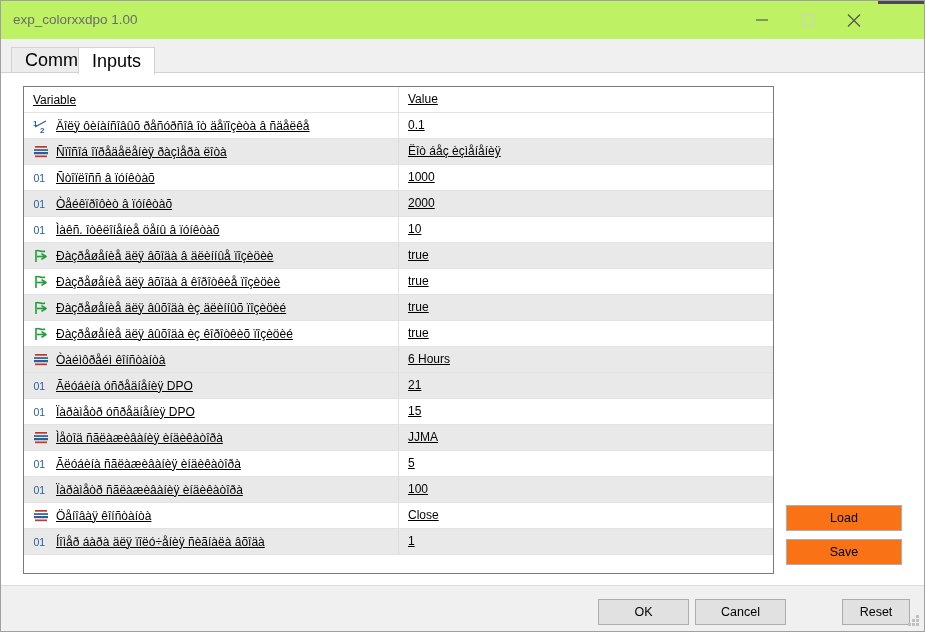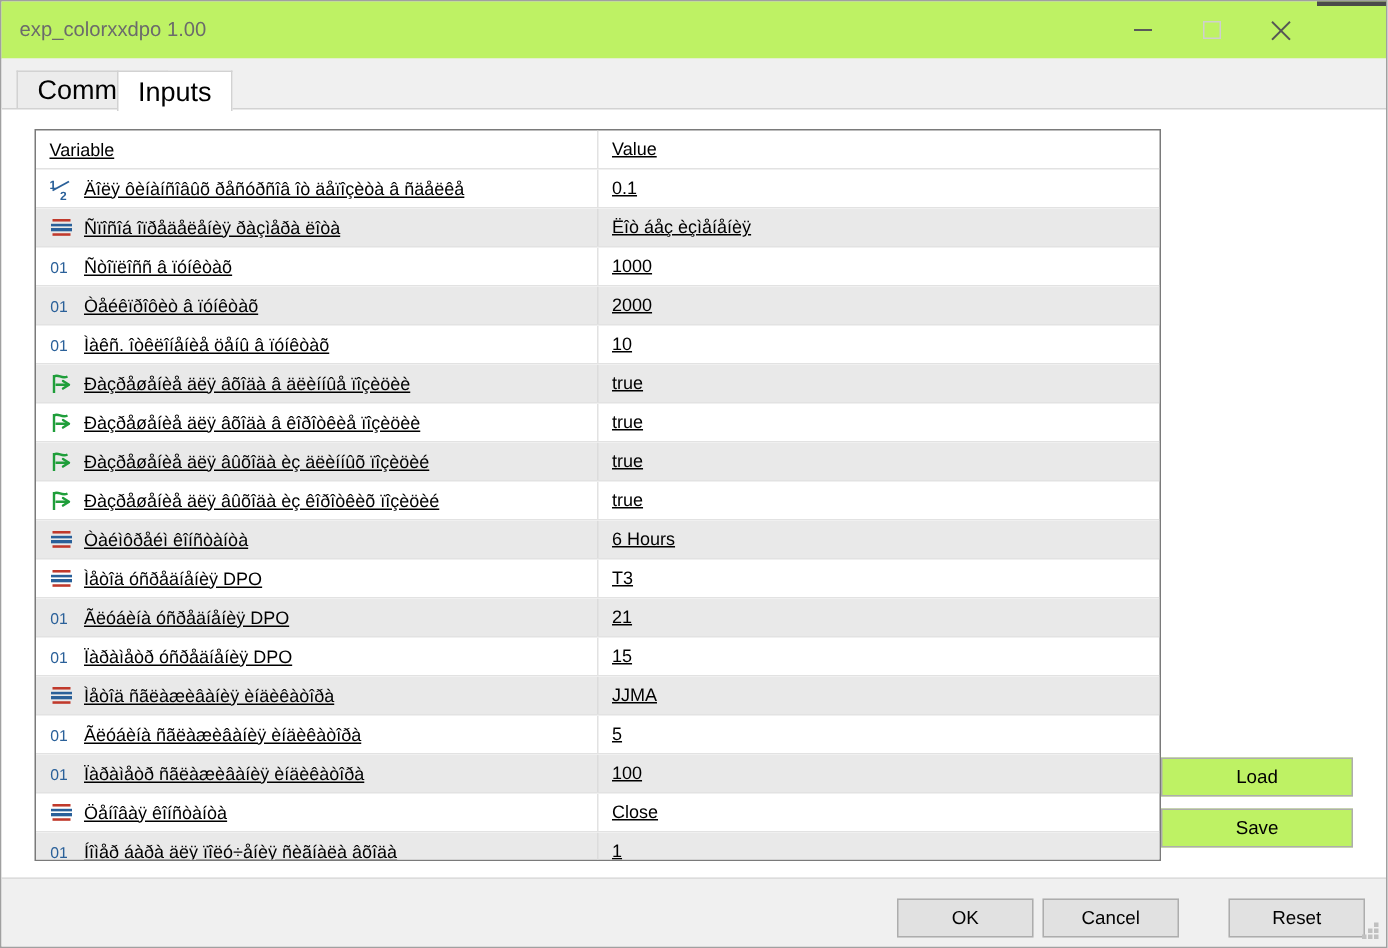--- a/index.html
+++ b/index.html
@@ -163,23 +163,23 @@
     flex: 0 0 16px;
     position: relative;
     display: inline-block;
   }
   .tico svg { display: block; }
 
   
   .sidebtn {
     position: absolute;
     right: 22px;
-    width: 128px;
+    width: 116px;
     height: 26px;
-    background: #bef264;
+    background: #f97316;
     border: 1px solid #adadad;
     box-sizing: border-box;
     font-size: 12.5px;
     line-height: 24px;
     text-align: center;
     color: #000;
     cursor: default;
   }
   #btn-load { top: 432px; }
   #btn-save { top: 466px; }
@@ -204,21 +204,21 @@
     border: 1px solid #adadad;
     box-sizing: border-box;
     font-size: 12.5px;
     line-height: 24px;
     text-align: center;
     color: #000;
     cursor: default;
   }
   #btn-ok { right: 235px; }
   #btn-cancel { right: 138px; }
-  #btn-reset { right: 14px; width: 91px; }
+  #btn-reset { right: 14px; width: 68px; }
   #resize-grip {
     position: absolute;
     right: 3px;
     bottom: 3px;
     width: 13px;
     height: 13px;
   }
   #resize-grip i {
     position: absolute;
     width: 3px;
@@ -448,38 +448,20 @@
                       <rect x="2" y="11.5" width="12" height="1.7" fill="#c0392b"></rect>
                     </svg>
                   </span>
                   <span class="vlabel">Òàéìôðåéì êîíñòàíòà</span>
                 </div>
               </td>
               <td>
                 <div class="cell-val">6 Hours</div>
               </td>
             </tr>
-            <tr>
-              <td>
-                <div class="cell-var">
-                  <span class="tico">
-                    <svg width="16" height="16" viewBox="0 0 16 16">
-                      <rect x="2" y="2" width="12" height="1.7" fill="#c0392b"></rect>
-                      <rect x="1" y="5.2" width="14" height="1.7" fill="#2a6099"></rect>
-                      <rect x="1" y="8" width="14" height="2.2" fill="#2a6099"></rect>
-                      <rect x="2" y="11.5" width="12" height="1.7" fill="#c0392b"></rect>
-                    </svg>
-                  </span>
-                  <span class="vlabel">Ìåòîä óñðåäíåíèÿ DPO</span>
-                </div>
-              </td>
-              <td>
-                <div class="cell-val">T3</div>
-              </td>
-            </tr>
             <tr class="alt">
               <td>
                 <div class="cell-var">
                   <span class="tico">
                     <svg width="16" height="16" viewBox="0 0 16 16">
                       <text x="0.5" y="12" font-family="Liberation Sans, sans-serif" font-size="10.5" fill="#2a6099">01</text>
                     </svg>
                   </span>
                   <span class="vlabel">Ãëóáèíà  óñðåäíåíèÿ DPO</span>
                 </div>

